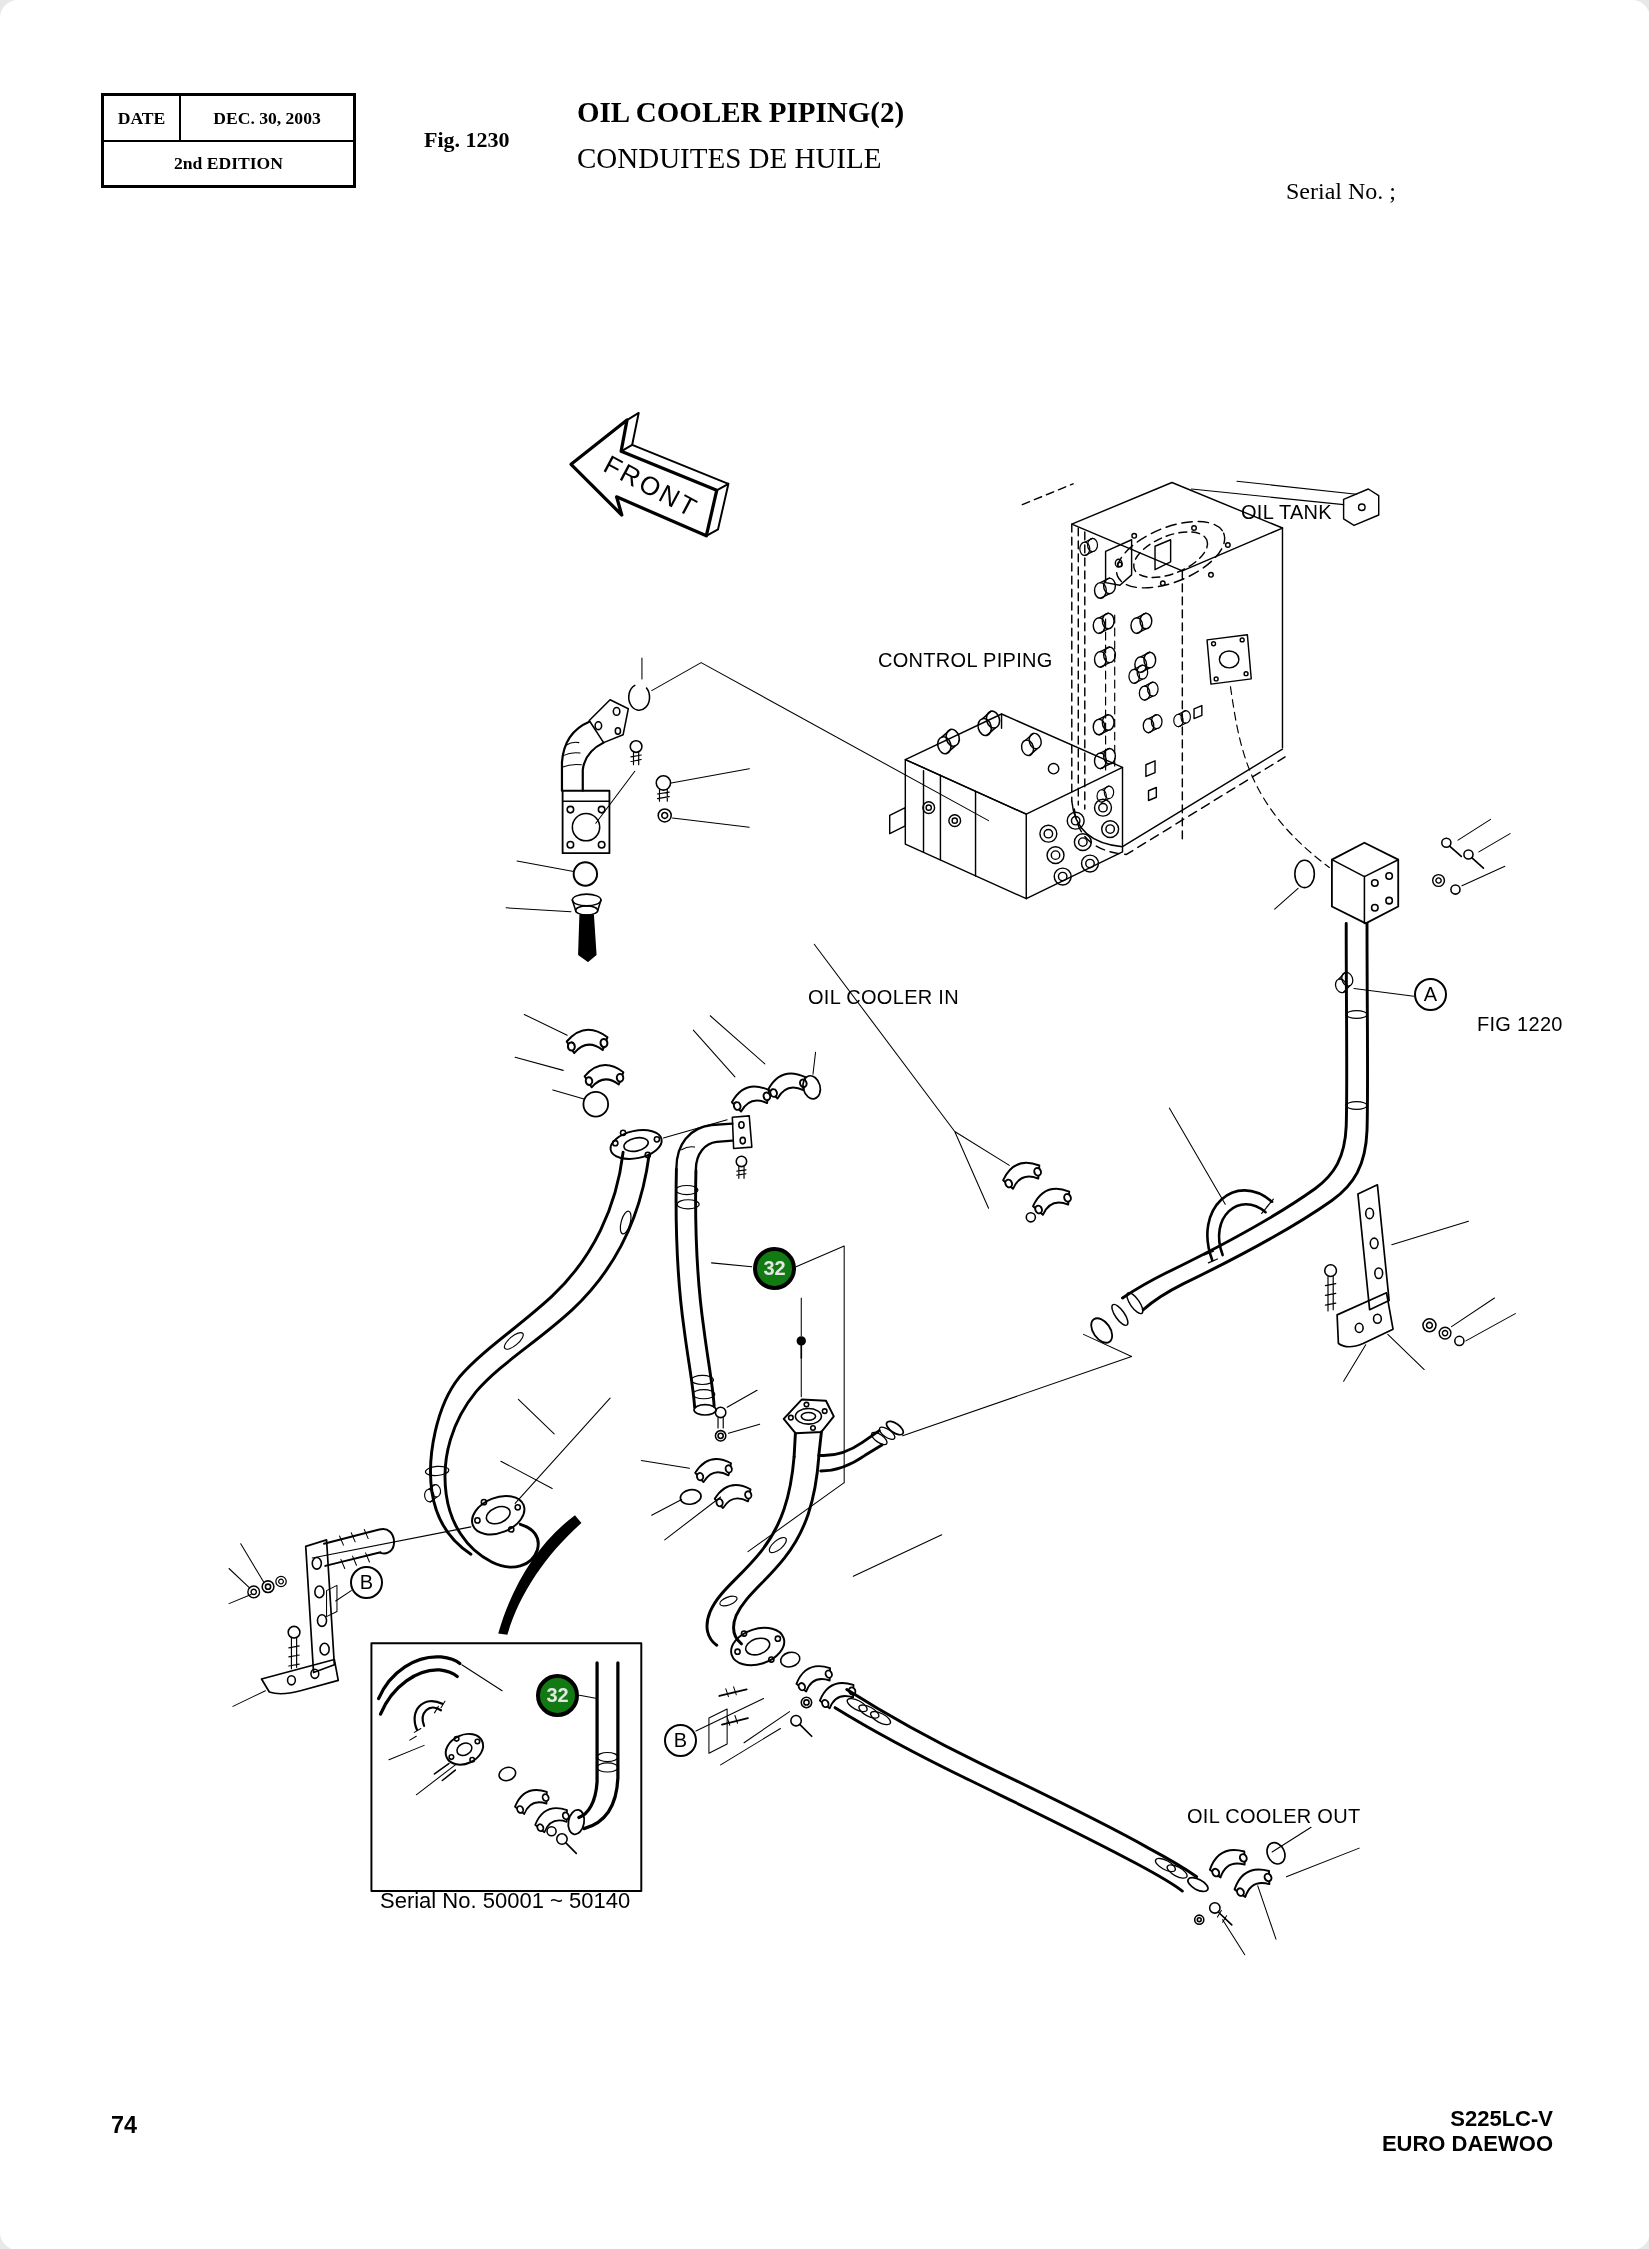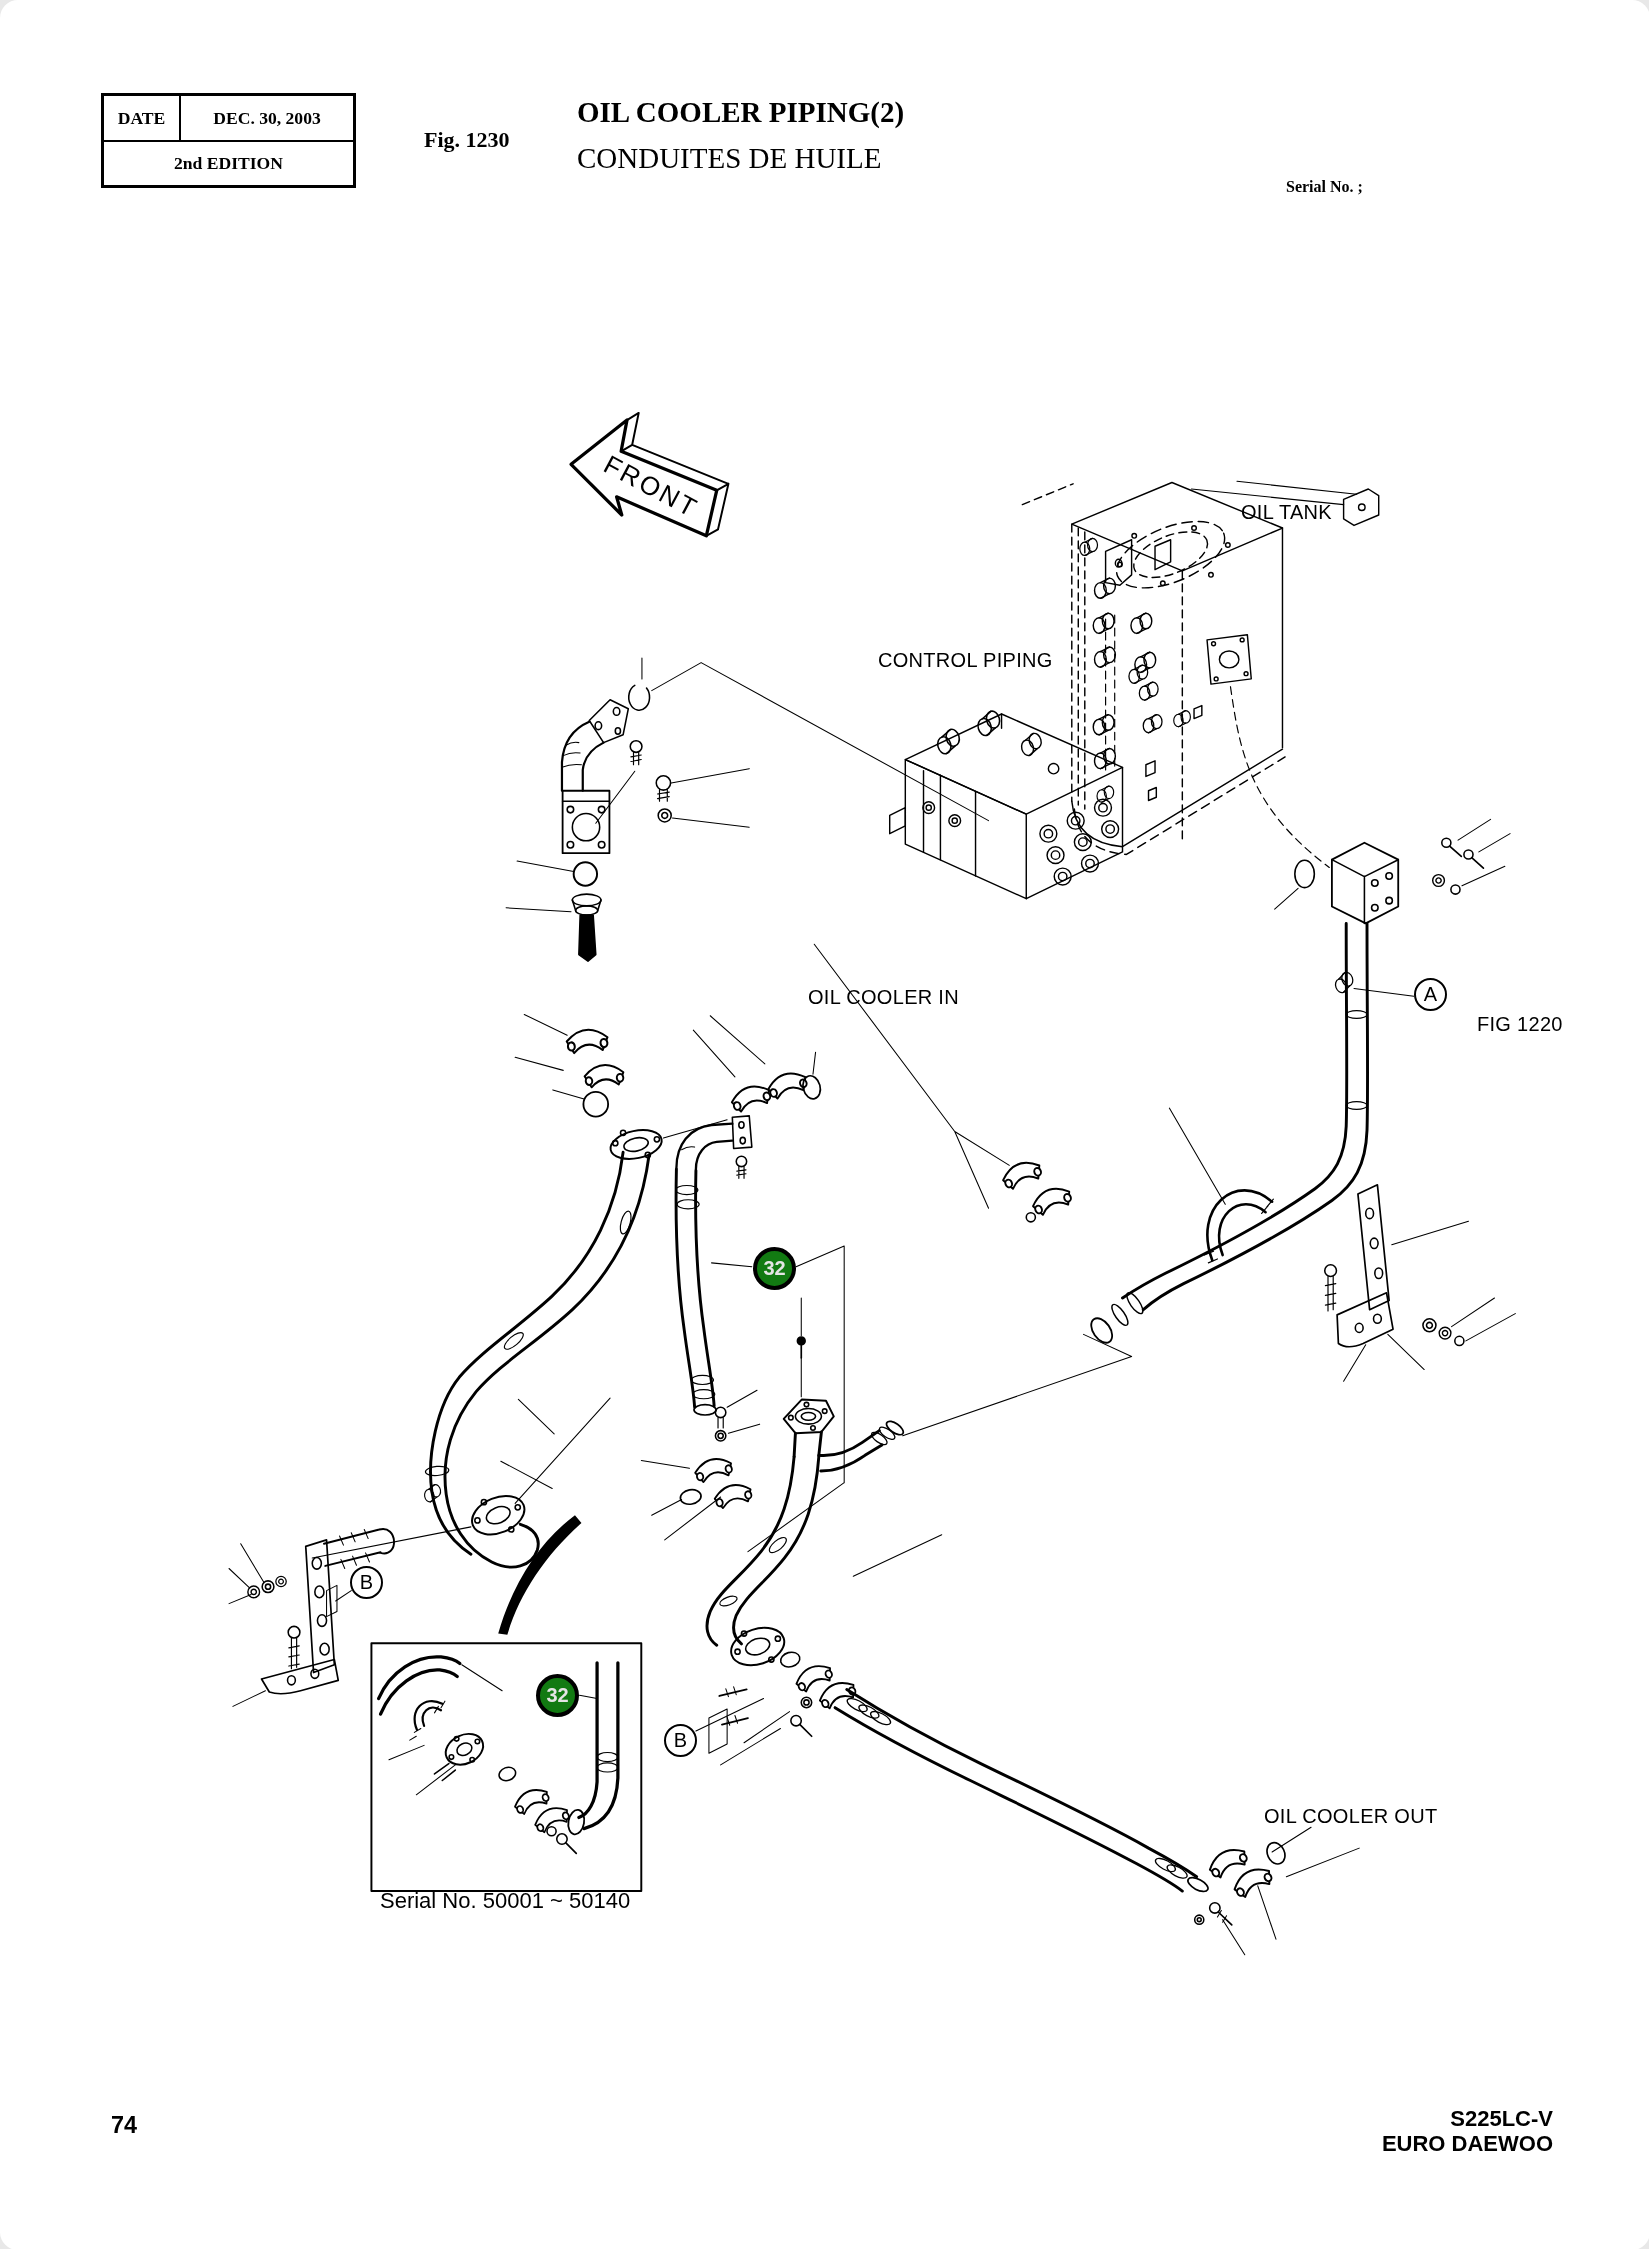--- a/index.html
+++ b/index.html
@@ -11,21 +11,21 @@
            border:3.9px solid #000;box-sizing:border-box;
            font-family:"Liberation Serif",serif;font-weight:bold;font-size:17.6px;}
   .datebox .row1{display:flex;height:46px;border-bottom:2.6px solid #000;box-sizing:border-box;}
   .datebox .c1{width:77px;border-right:2.6px solid #000;box-sizing:border-box;
                display:flex;align-items:center;justify-content:center;}
   .datebox .c2{flex:1;display:flex;align-items:center;justify-content:center;}
   .datebox .row2{height:43px;display:flex;align-items:center;justify-content:center;}
   .figno{left:424px;top:127px;font-family:"Liberation Serif",serif;font-weight:bold;font-size:22px;}
   .title1{left:577px;top:96px;font-family:"Liberation Serif",serif;font-weight:bold;font-size:29px;}
   .title2{left:577px;top:142px;font-family:"Liberation Serif",serif;font-weight:normal;font-size:29px;}
-  .serialnote{left:1286px;top:178px;font-family:"Liberation Serif",serif;font-weight:bold;font-size:16px;}
+  .serialnote{left:1286px;top:178px;font-family:"Liberation Serif",serif;font-weight:normal;font-size:24px;}
   
   .dlabel{font-size:20px;letter-spacing:0.3px;}
   .front{left:613px;top:449px;font-size:26px;letter-spacing:2.6px;
          transform:rotate(28deg);transform-origin:left top;}
   
   .ball{position:absolute;border-radius:50%;box-sizing:border-box;
         display:flex;align-items:center;justify-content:center;}
   .refcirc{width:33px;height:33px;border:2px solid #000;font-size:20px;background:#fff;}
   .balloon{width:43px;height:43px;border:4.6px solid #000;background:var(--balloon-green,#127a12);
            color:#e5e5e5;font-size:20px;font-weight:600;}
@@ -420,21 +420,21 @@
   </div>
   <div class="abs figno">Fig. 1230</div>
   <div class="abs title1">OIL COOLER PIPING(2)</div>
   <div class="abs title2">CONDUITES DE HUILE</div>
   <div class="abs serialnote">Serial No. ;</div>
 
   <div class="abs front">FRONT</div>
   <div class="abs dlabel" style="left:1241px;top:501px">OIL TANK</div>
   <div class="abs dlabel" style="left:878px;top:649px">CONTROL PIPING</div>
   <div class="abs dlabel" style="left:808px;top:986px">OIL COOLER IN</div>
-  <div class="abs dlabel" style="left:1264px;top:1805px">OIL COOLER OUT</div>
+  <div class="abs dlabel" style="left:1187px;top:1805px">OIL COOLER OUT</div>
   <div class="ball refcirc" style="left:1414px;top:978px">
     <span>A</span>
   </div>
   <div class="abs dlabel" style="left:1477px;top:1013px">FIG 1220</div>
   <div class="ball balloon" style="left:753px;top:1247px">
     <span>32</span>
   </div>
   <div class="ball refcirc" style="left:350px;top:1566px">
     <span>B</span>
   </div>

